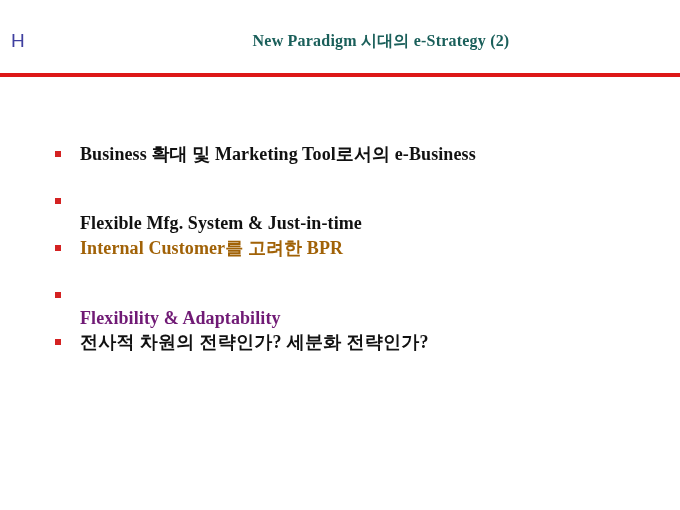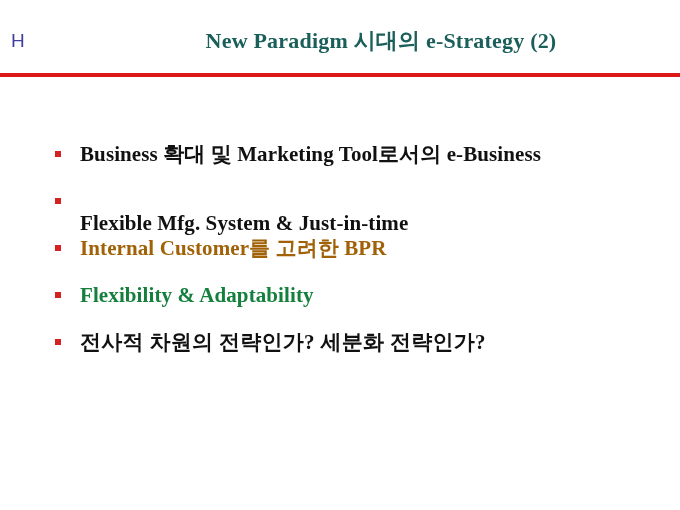--- a/index.html
+++ b/index.html
@@ -34,21 +34,21 @@
   #title {
     position: absolute;
     left: 0px;
     top: 27px;
     width: 662px;
     text-align: center;
     padding-left: 100px;
     box-sizing: border-box;
     font-family: "Liberation Serif", "DejaVu Serif", serif;
     font-weight: bold;
-    font-size: 22px;
+    font-size: 16px;
     line-height: 27px;
     color: #1a5f5a;
     white-space: nowrap;
     letter-spacing: 0.2px;
   }
 
   #divider {
     position: absolute;
     left: 0px;
     top: 73px;
@@ -77,21 +77,21 @@
     width: 6px;
     height: 6px;
     background: #d42222;
   }
   .bullet-text {
     position: absolute;
     left: 80px;
     top: 0px;
     font-family: "Liberation Serif", "DejaVu Serif", serif;
     font-weight: bold;
-    font-size: 21px;
+    font-size: 18px;
     line-height: 24px;
     color: #111111;
     white-space: nowrap;
     letter-spacing: 0.1px;
   }
   .bullet-text.korean {
     letter-spacing: 0.3px;
   }
 </style>
 </head>
@@ -117,21 +117,21 @@
       <span class="bullet-text" style="color: rgb(17, 17, 17); margin-top: 22px;">Flexible Mfg. System &amp; Just-in-time</span>
     </div>
 
     <div class="bullet-row">
       <span class="bullet-marker" style="background: rgb(212, 34, 34);"></span>
       <span class="bullet-text" style="color: #a16207;">Internal Customer를 고려한 BPR</span>
     </div>
 
     <div class="bullet-row">
       <span class="bullet-marker" style="background: rgb(212, 34, 34);"></span>
-      <span class="bullet-text" style="color: #15803d;">Flexibility &amp; Adaptability</span>
+      <span class="bullet-text" style="color: #701a75; margin-top: 23px;">Flexibility &amp; Adaptability</span>
     </div>
 
     <div class="bullet-row">
       <span class="bullet-marker" style="background: rgb(212, 34, 34);"></span>
       <span class="bullet-text korean" style="color: rgb(17, 17, 17);">전사적 차원의 전략인가? 세분화 전략인가?</span>
     </div>
 
   </div>
 
 </div>

